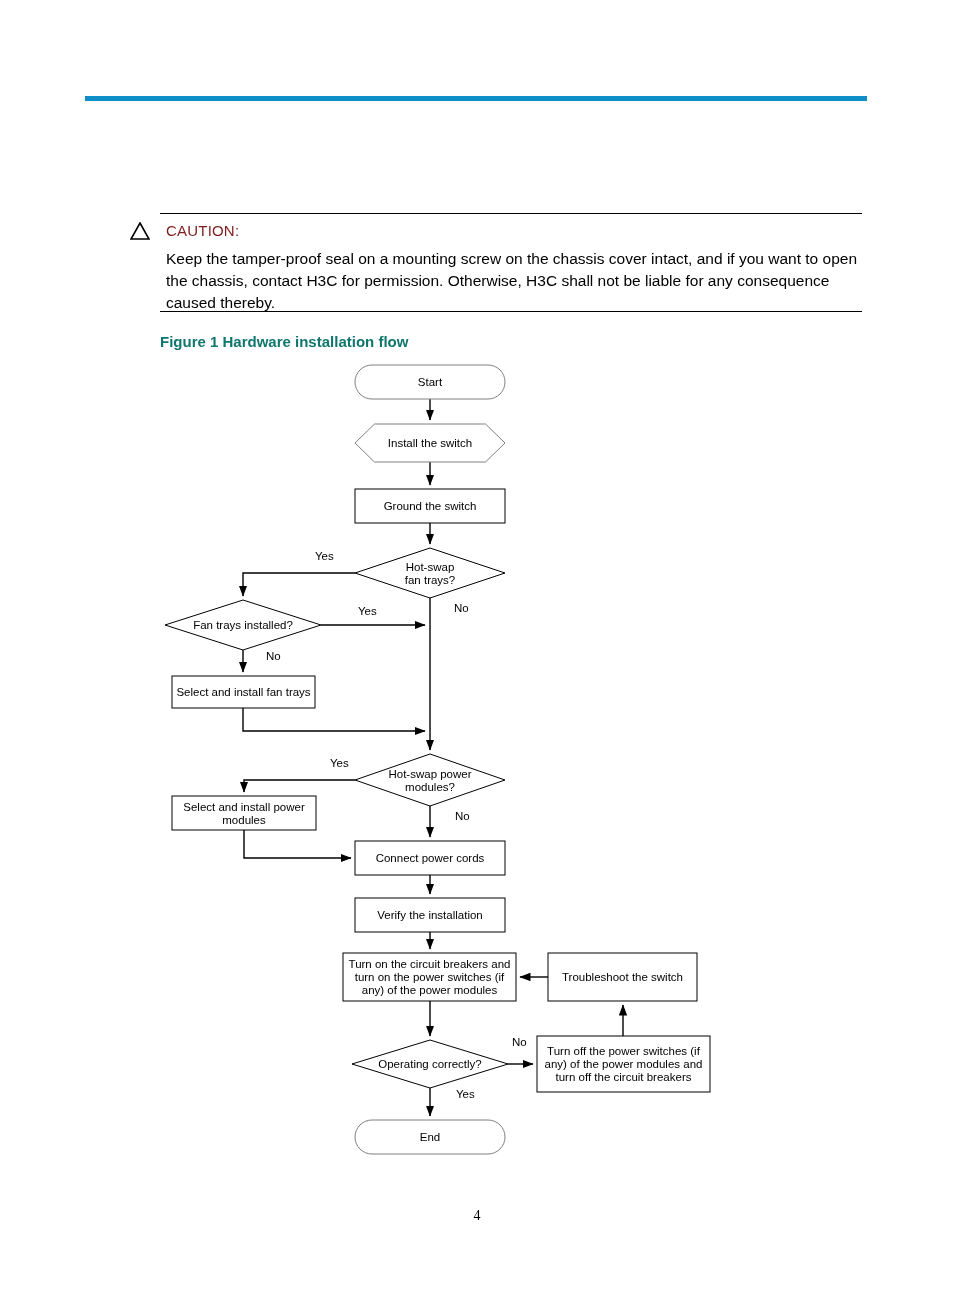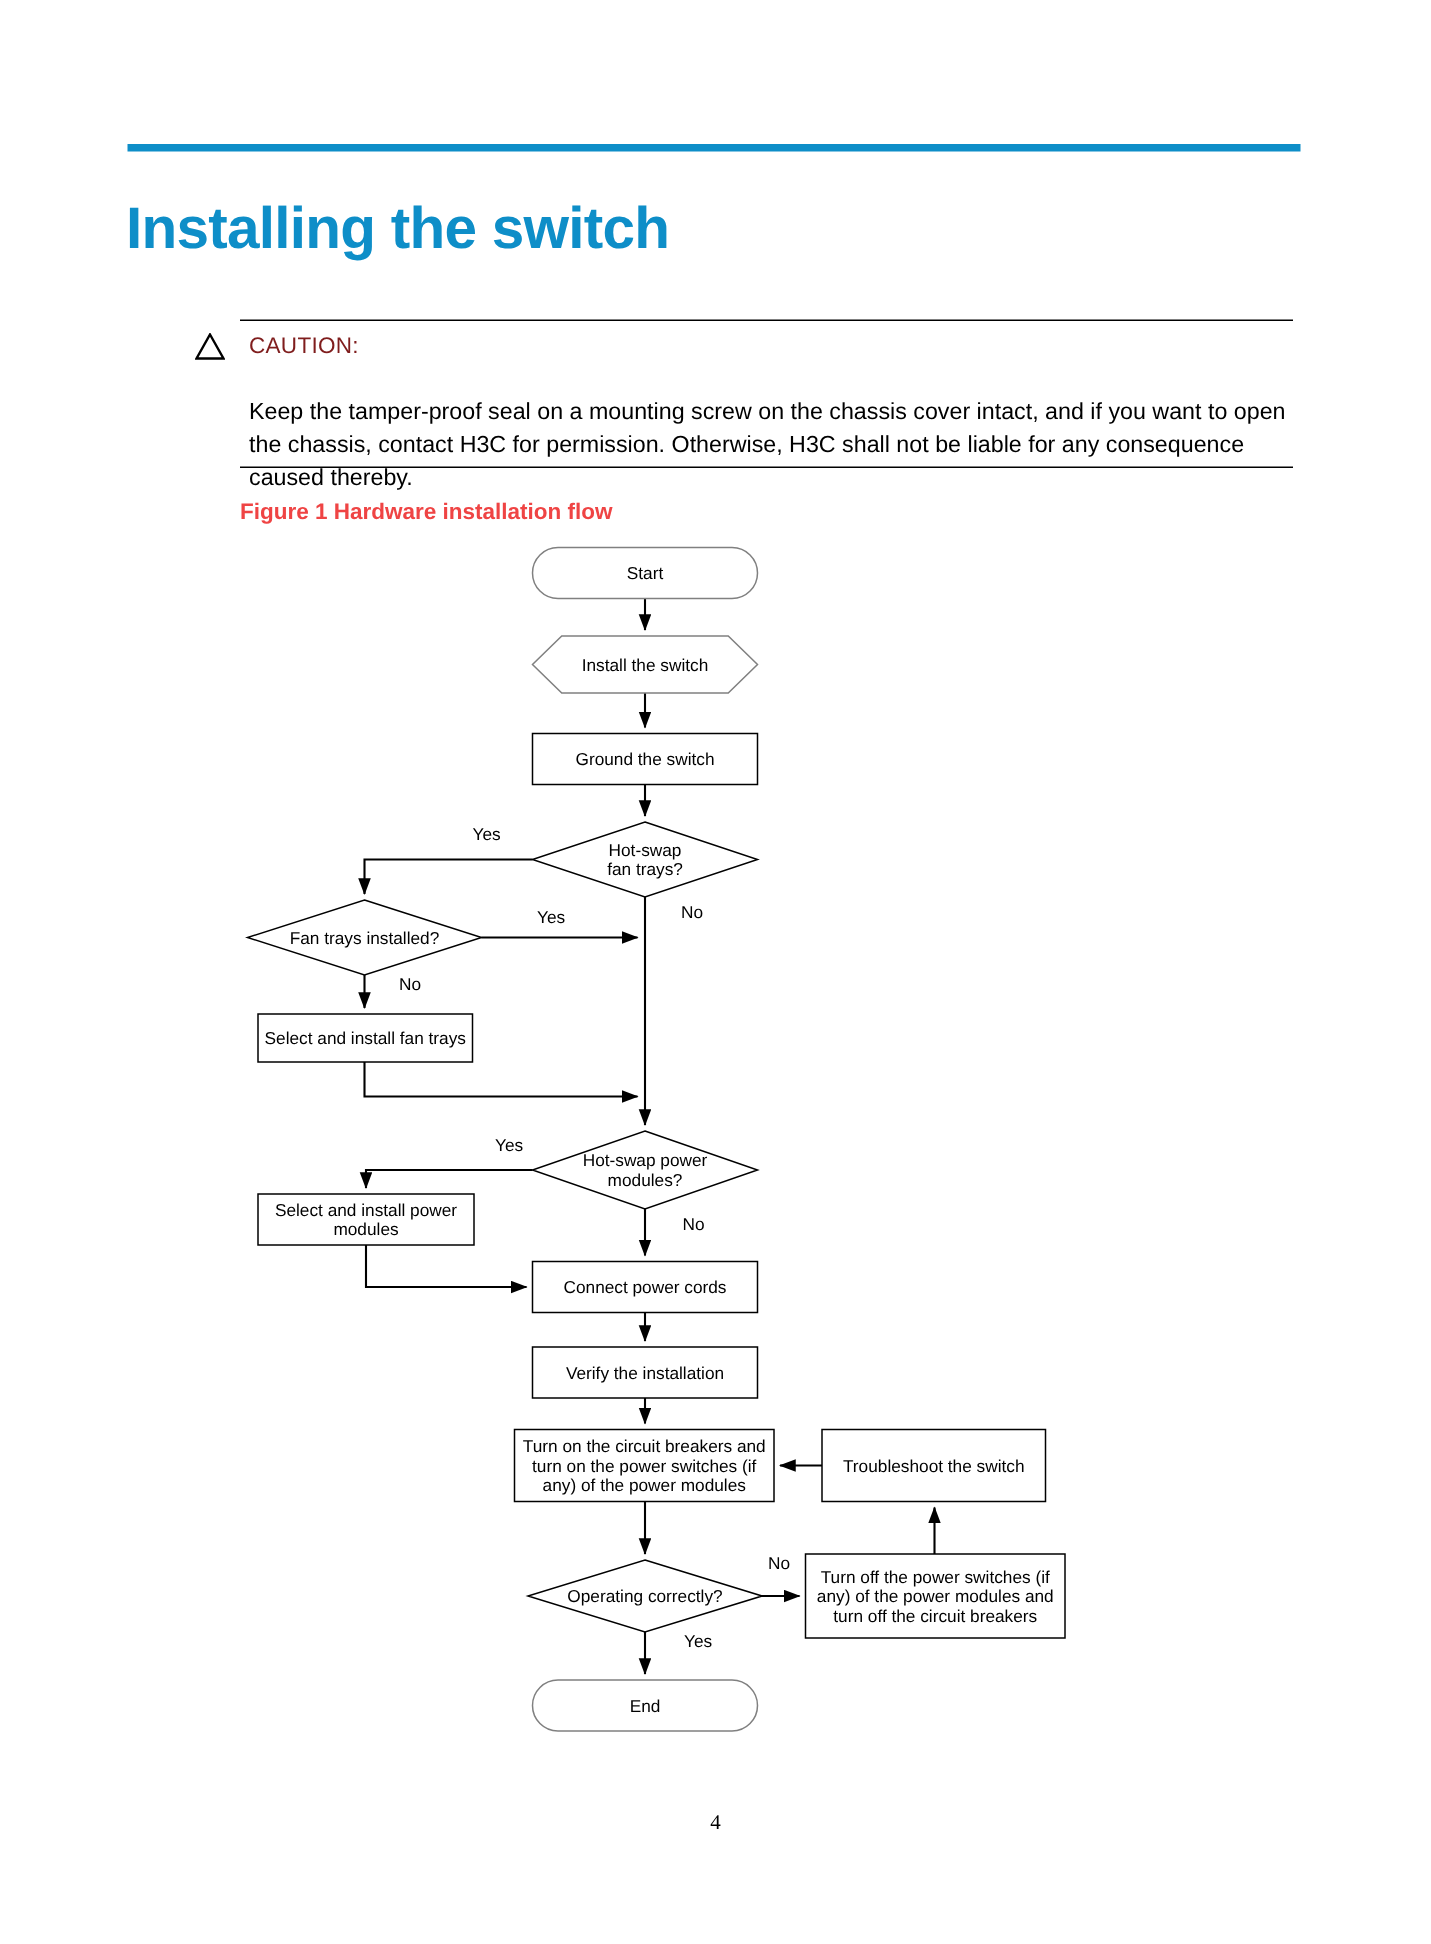--- a/index.html
+++ b/index.html
@@ -67,31 +67,30 @@
     letter-spacing: 0.2px;
   }
   .caution-text {
     position: absolute;
     left: 166px;
     top: 248px;
     width: 698px;
     font-size: 15.5px;
     line-height: 22px;
     color: #000000;
-    margin-top: 16px;
   }
 
   
   .figure-caption {
     position: absolute;
     left: 160px;
     top: 333px;
     font-size: 15px;
     font-weight: bold;
-    color: #ef4444;
+    color: #0f766e;
   }
 
   
   .flowchart {
     position: absolute;
     left: 120px;
     top: 358px;
   }
   .fc-text {
     font-family: "Liberation Sans", sans-serif;
@@ -130,21 +129,20 @@
     font-family: "Liberation Serif", serif;
     color: #000000;
   }
 </style>
 </head>
 <body>
 
 <div class="page">
 
   <div class="head-rule"></div>
-  <h1 class="page-title">Installing the switch</h1>
 
   <div class="caution-rule-top"></div>
 
   <svg class="caution-icon" viewBox="0 0 20 18">
     <polygon points="10,1 19,17 1,17" fill="none" stroke="#000000" stroke-width="1.6"></polygon>
   </svg>
 
   <div class="caution-label">CAUTION:</div>
   <div class="caution-text">Keep the tamper-proof seal on a mounting screw on the chassis cover intact, and if you want to open the chassis, contact H3C for permission. Otherwise, H3C shall not be liable for any consequence caused thereby.</div>
 

